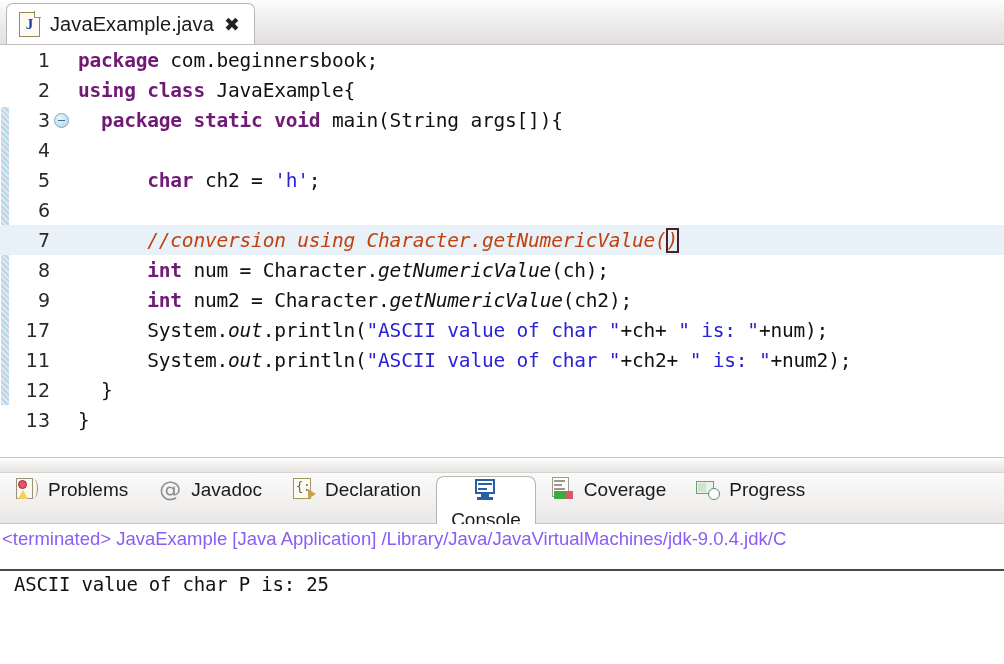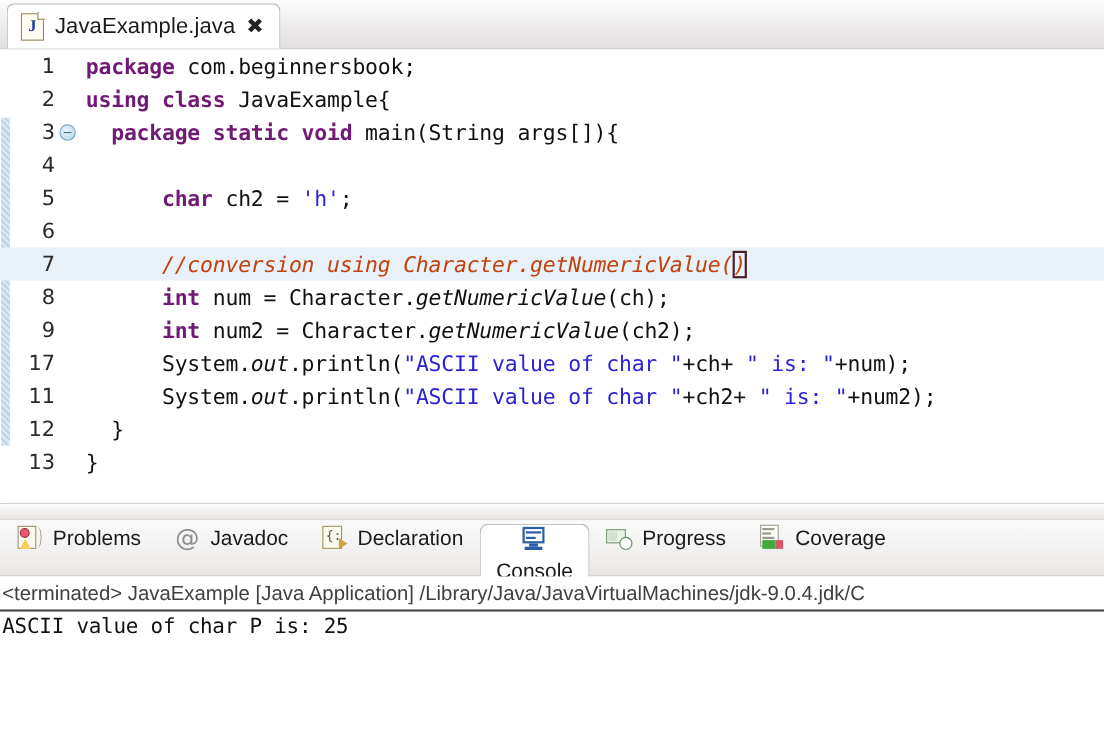--- a/index.html
+++ b/index.html
@@ -293,32 +293,32 @@
 
   
   .console-body {
     position: relative;
     background: #ffffff;
     height: 144px;
     overflow: hidden;
   }
   .console-header {
     font-size: 18.5px;
-    color: #404040;
+    color: #8b5cf6;
     white-space: nowrap;
-    padding: 4px 0 4px 2px;
+    padding: 4px 0 19px 2px;
     border-bottom: 2px solid #4a4a4a;
     overflow: hidden;
   }
   .console-line {
     font-family: "DejaVu Sans Mono", monospace;
     font-size: 19px;
     color: #111111;
     white-space: pre;
-    padding-left: 2px;
+    padding-left: 14px;
     line-height: 27px;
     letter-spacing: -.2px;
   }
 </style>
 </head>
 <body>
 
 <div class="app">
 
   <div class="editor-tabbar">
@@ -383,38 +383,38 @@
           <span class="screen"></span>
           <span class="l1"></span>
           <span class="l2"></span>
           <span class="stand"></span>
           <span class="base"></span>
         </span>
         <span class="view-tab-label">Console</span>
         <span class="close-x">✖</span>
       </div>
       <div class="view-tab">
-        <span class="vicon ic-progress">
-          <span class="barbox"></span>
-          <span class="fill"></span>
-          <span class="clock"></span>
-        </span>
-        <span class="view-tab-label">Progress</span>
-      </div>
-      <div class="view-tab">
         <span class="vicon ic-coverage">
           <span class="sheet"></span>
           <span class="ln" style="top:3px;width:11px"></span>
           <span class="ln" style="top:7px;width:8px"></span>
           <span class="ln" style="top:11px;width:11px"></span>
           <span class="green"></span>
           <span class="red"></span>
         </span>
         <span class="view-tab-label">Coverage</span>
       </div>
+      <div class="view-tab">
+        <span class="vicon ic-progress">
+          <span class="barbox"></span>
+          <span class="fill"></span>
+          <span class="clock"></span>
+        </span>
+        <span class="view-tab-label">Progress</span>
+      </div>
     </div>
 
   <div class="console-body">
     <div class="console-header">&lt;terminated&gt; JavaExample [Java Application] /Library/Java/JavaVirtualMachines/jdk-9.0.4.jdk/C</div>
     <div id="console-out">
         <div class="console-line">ASCII value of char P is: 25</div>
       </div>
   </div>
 
 </div>

